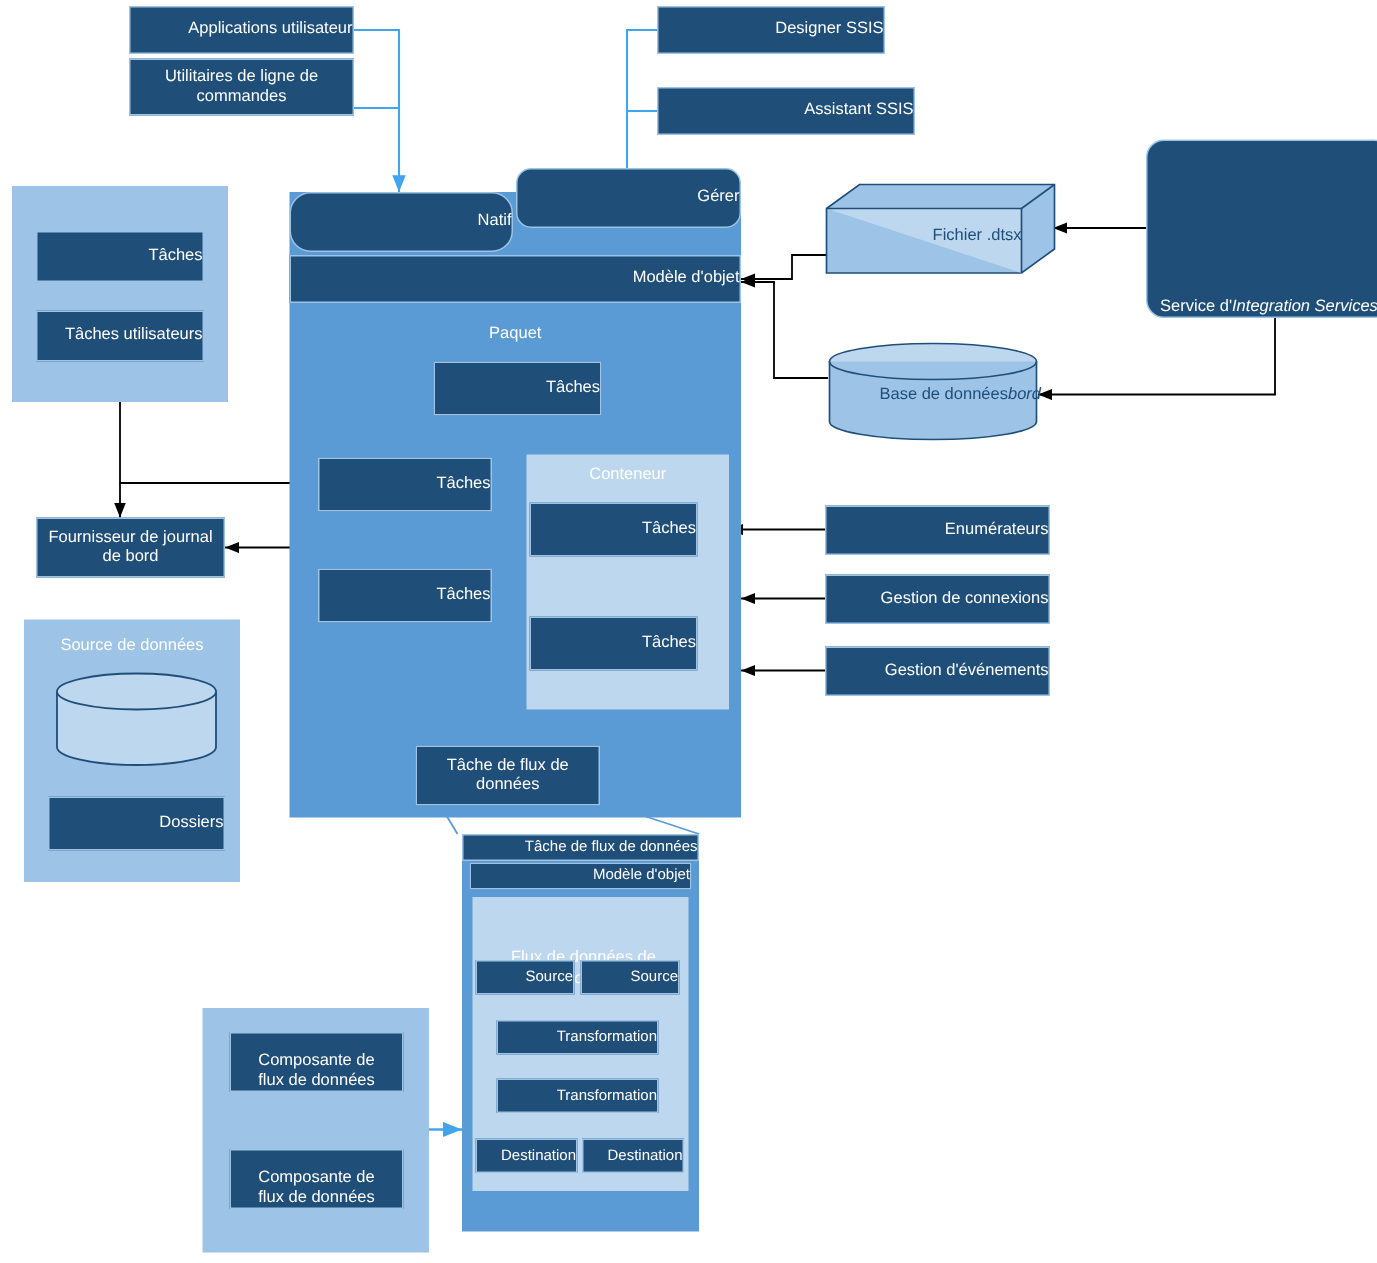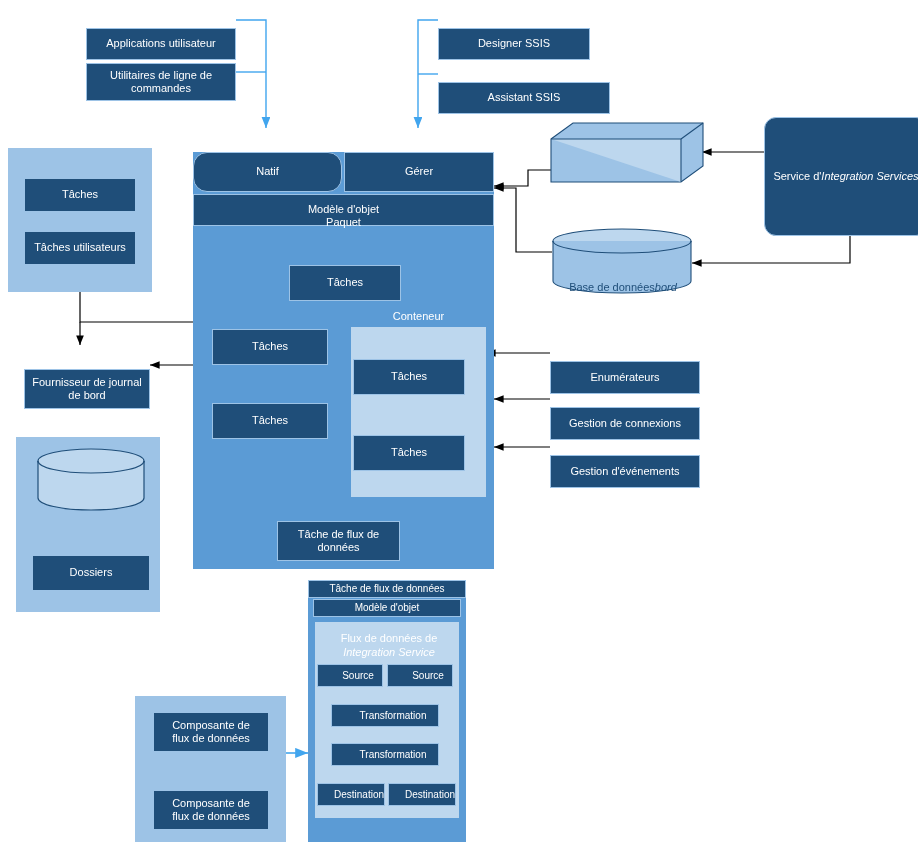--- a/index.html
+++ b/index.html
@@ -16,24 +16,23 @@
     width: 918px;
     height: 842px;
     overflow: hidden;
     background: #ffffff;
   }
   .box {
     position: absolute;
     box-sizing: border-box;
     display: flex;
     align-items: center;
-    justify-content: center;
+    justify-content: flex-end;
     text-align: center;
     line-height: 1.2;
-    margin-top: 24px;
   }
   
   .dark {
     background: #1f4e79;
     border: 1px solid #9dc3e6;
     color: #ffffff;
     font-size: 11px;
   }
   .dark-sm { font-size: 10px; padding-left: 16px; }
   .midpanel {
@@ -168,21 +167,21 @@
   </svg>
   <div class="box dark" style="left:32px; top:531px; width:118px; height:36px;">
     <span>Dossiers</span>
   </div>
 
   <div class="box midpanel" style="left:193px; top:128px; width:301px; height:417px;"></div>
 
   <div class="box dark" style="left:193px; top:128px; width:149px; height:40px;border-radius:14px;">
     <span>Natif</span>
   </div>
-  <div class="box dark" style="left:344px; top:128px; width:150px; height:40px;">
+  <div class="box dark" style="left:344px; top:112px; width:150px; height:40px;border-radius:10px;">
     <span>Gérer</span>
   </div>
   <div class="box dark" style="left:193px; top:170px; width:301px; height:32px;">
     <span>Modèle d'objet</span>
   </div>
 
   <div class="panel-label" style="left:193px; top:216px; width:301px;">
     <span>Paquet</span>
   </div>
 
@@ -216,20 +215,23 @@
     <div>
       <span>Service d'</span><span class="ital">Integration Services</span>
     </div>
   </div>
 
   <svg style="position:absolute; left:550px; top:122px; width:156px; height:62px;">
     <path d="M1,17 L23,1 L153,1 L153,44 L131,60 L1,60 z" fill="#9dc3e6" stroke="#1f4e79" stroke-width="1.1"></path>
     <path d="M1,17 L131,17 L131,60" fill="#bdd7ee" stroke="#1f4e79" stroke-width="1.1"></path>
     <path d="M131,17 L153,1" stroke="#1f4e79" stroke-width="1.1" fill="none"></path>
   </svg>
+  <div class="box" style="left:551px; top:139px; width:130px; height:38px; color:#1f4e79; font-size:11px;">
+    <span>Fichier .dtsx</span>
+  </div>
 
   <svg style="position:absolute; left:552px; top:228px; width:142px; height:72px;">
     <ellipse cx="70" cy="13" rx="69" ry="12" fill="#bdd7ee" stroke="#1f4e79" stroke-width="1.1"></ellipse>
     <path d="M1,13 L1,53 A69,12 0 0,0 139,53 L139,13" fill="#9dc3e6" stroke="#1f4e79" stroke-width="1.1"></path>
     <path d="M1,13 A69,12 0 0,0 139,13" fill="none" stroke="#1f4e79" stroke-width="1.1"></path>
   </svg>
   <div class="box" style="left:552px; top:244px; width:142px; height:40px; flex-direction:row; color:#1f4e79; font-size:11px;">
     <div>Base de données</div>
     <div class="ital">bord</div>
   </div>

